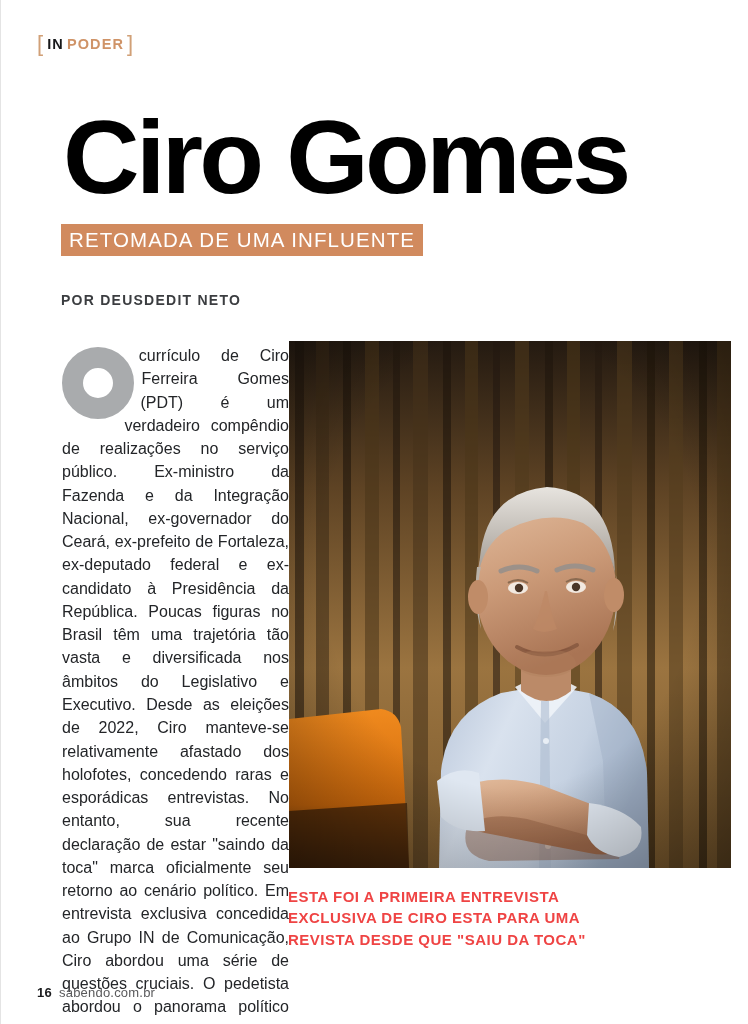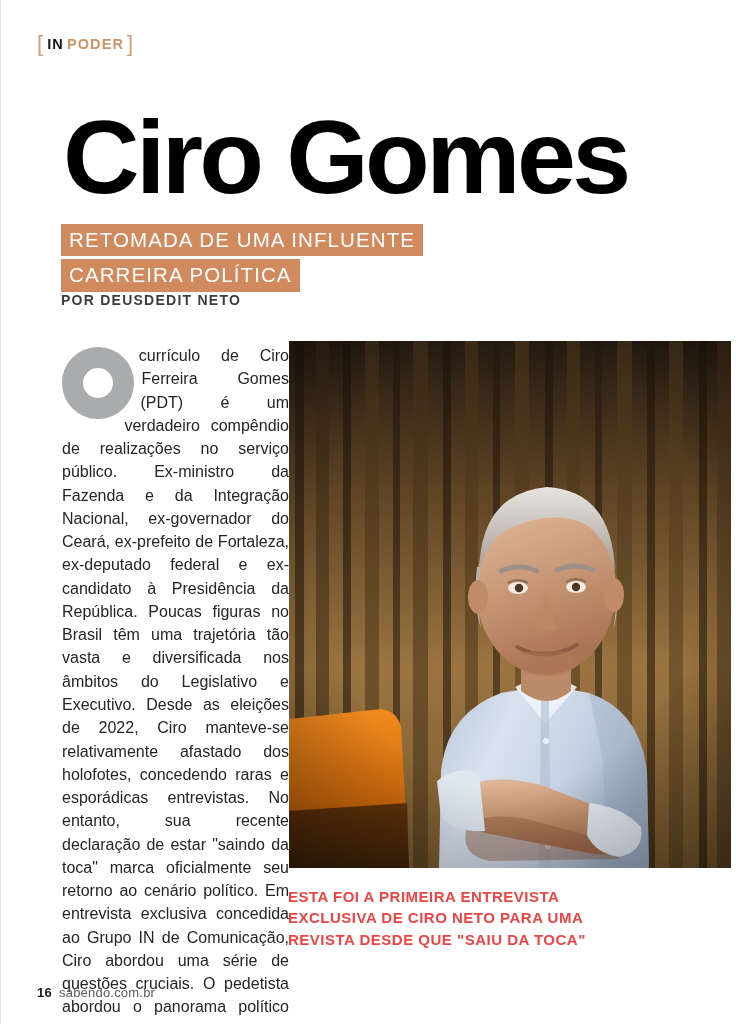--- a/index.html
+++ b/index.html
@@ -51,21 +51,21 @@
     transform:scaleX(1.02);
     transform-origin:left top;
   }
 
   
   #subtitle {
     position:absolute;
     left:60px; top:224px;
     display:flex; flex-direction:column;
     align-items:flex-start;
-    gap:3px;
+    gap:12px;
   }
   .sub-line {
     background:#d18a5e;
     color:#ffffff;
     font-size:20.5px;
     font-weight:400;
     letter-spacing:1.1px;
     line-height:1.33;
     padding:2px 8px 3px 8px;
     white-space:nowrap;
@@ -149,21 +149,20 @@
     <span class="bracket">[</span>
     <span id="kicker-in">IN</span>
     <span id="kicker-poder">PODER</span>
     <span class="bracket">]</span>
   </div>
 
   <h1 id="headline">Ciro Gomes</h1>
 
   <div id="subtitle">
     <span class="sub-line">RETOMADA DE UMA INFLUENTE</span>
-    <span class="sub-line">CARREIRA POLÍTICA</span>
   </div>
 
   <div id="byline">POR DEUSDEDIT NETO</div>
 
   <div id="body-column">
     <div id="dropcap"></div>
     <div id="body-text">
       <p>currículo de Ciro Ferreira Gomes (PDT) é um verdadeiro compêndio de realizações no serviço público. Ex-ministro da Fazenda e da Integração Nacional, ex-governador do Ceará, ex-prefeito de Fortaleza, ex-deputado federal e ex-candidato à Presidência da República. Poucas figuras no Brasil têm uma trajetória tão vasta e diversificada nos âmbitos do Legislativo e Executivo. Desde as eleições de 2022, Ciro manteve-se relativamente afastado dos holofotes, concedendo raras e esporádicas entrevistas. No entanto, sua recente declaração de estar "saindo da toca" marca oficialmente seu retorno ao cenário político. Em entrevista exclusiva concedida ao Grupo IN de Comunicação, Ciro abordou uma série de questões cruciais. O pedetista abordou o panorama político local, com especial atenção às próximas eleições municipais. Ele destacou seu papel na campanha de reeleição de José Sarto (PDT), atual prefeito de Fortaleza. Em um tom firme, enviou um recado ao ministro da Educação, Camilo Santana: "Que ele fique sabendo que eu estou mesmo (ativo nas eleições). Ele agora vai me ver. Ele já me conhece".</p>
     </div>
   </div>
@@ -278,21 +277,21 @@
       <path d="M232 308 Q257 318 284 306 Q257 314 232 308 Z" fill="#7d4c36" opacity="0.5"></path>
 
       <ellipse cx="257" cy="322" rx="30" ry="14" fill="#b07d5c" opacity="0.35"></ellipse>
 
       <rect x="0" y="0" width="442" height="527" fill="url(#vign)"></rect>
     </svg>
   </figure>
 
   <div id="caption">
     <span class="cap-line">ESTA FOI A PRIMEIRA ENTREVISTA</span>
-    <span class="cap-line">EXCLUSIVA DE CIRO NETO PARA UMA</span>
+    <span class="cap-line">EXCLUSIVA DE CIRO ESTA PARA UMA</span>
     <span class="cap-line">REVISTA DESDE QUE "SAIU DA TOCA"</span>
   </div>
 
   <div id="footer">
     <span id="folio">16</span>
     <span id="domain">sabendo.com.br</span>
   </div>
 
 </div>
 

